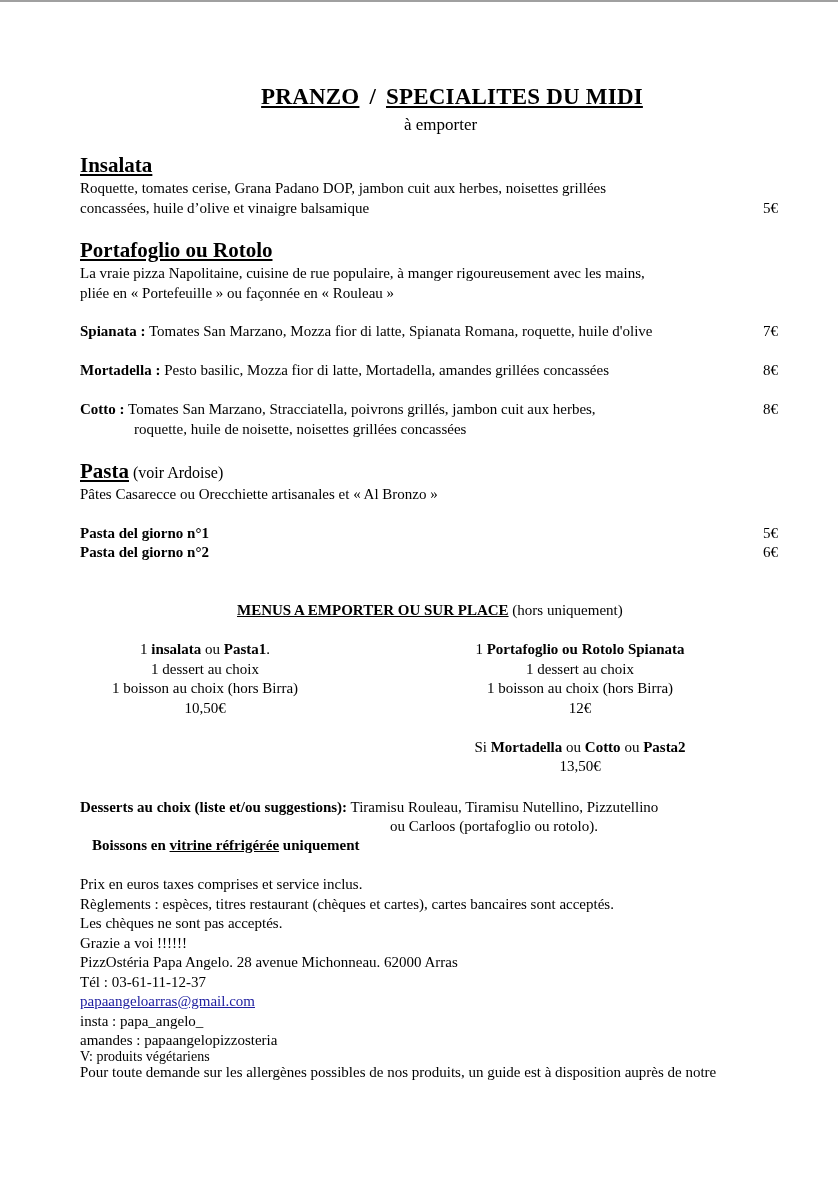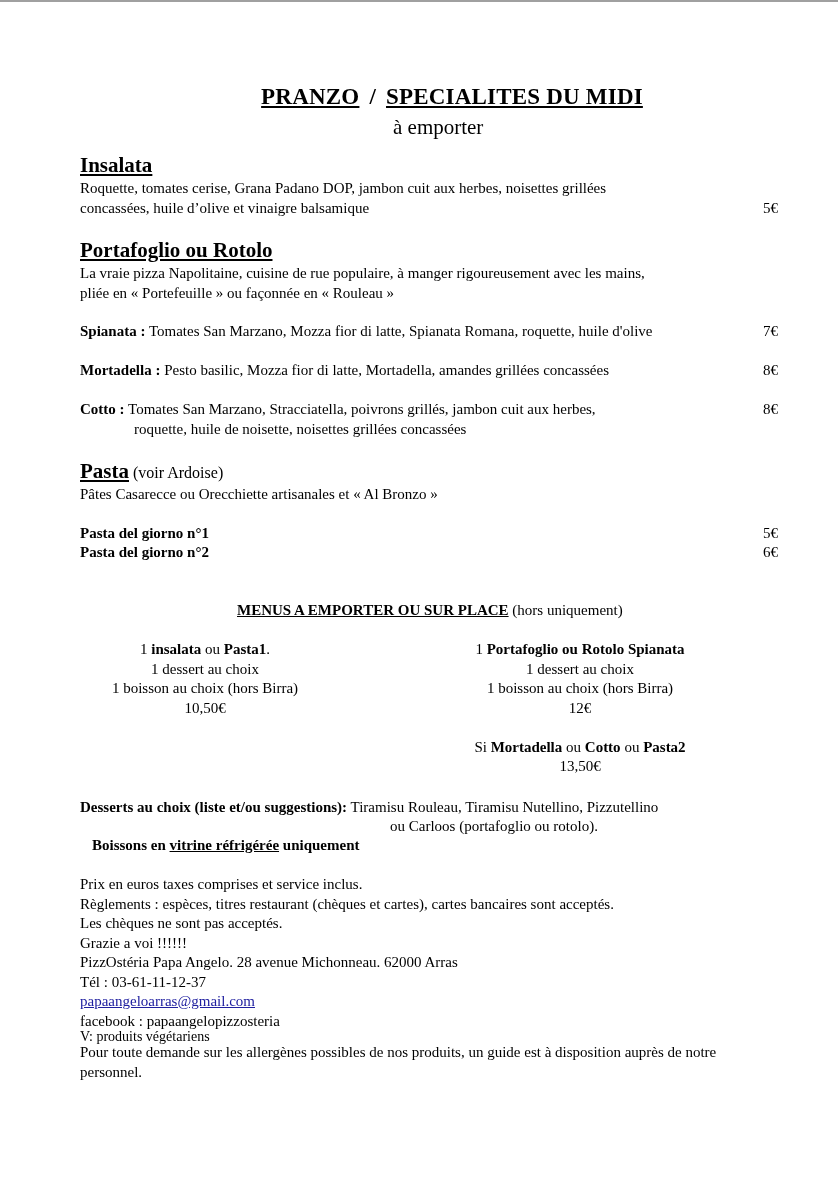--- a/index.html
+++ b/index.html
@@ -14,21 +14,21 @@
     .fs15 { font-size: 15px; line-height: 19.5px; }
     .b { font-weight: bold; }
     .u { text-decoration: underline; }
 
     #title {
       top: 82px; left: 0; width: 838px; text-align: center;
       font-size: 23px; font-weight: bold; letter-spacing: 0.2px;
       padding-left: 66px; box-sizing: border-box;
     }
     #title .sep { text-decoration: none; margin: 0 10px 0 10px; }
-    #subtitle { top: 113px; left: 393px; font-size: 21px; }
+    #subtitle { top: 113px; left: 404px; font-size: 17px; }
 
     .h2 { font-size: 21px; font-weight: bold; text-decoration: underline; }
 
     .price { right: 60px; text-align: right; }
     a.email { color: #1a0dab; color: #2020a0; text-decoration: underline; }
     .small { font-size: 14px; }
     .center { text-align: center; }
   </style>
 </head>
 <body>
@@ -102,17 +102,17 @@
 </div>
 
 <div class="abs fs15" style="top:873px; left:80px;">
   <div>Prix en euros taxes comprises et service inclus.</div>
   <div>Règlements : espèces, titres restaurant (chèques et cartes), cartes bancaires sont acceptés.</div>
   <div>Les chèques ne sont pas acceptés.</div>
   <div>Grazie a voi !!!!!!</div>
   <div>PizzOstéria Papa Angelo. 28 avenue Michonneau. 62000 Arras</div>
   <div>Tél : 03-61-11-12-37</div>
   <div><a class="email" href="#">papaangeloarras@gmail.com</a></div>
-  <div>facebook : papaangelopizzosteria</div>
+  <div>insta : papa_angelo_</div>
+  <div>amandes : papaangelopizzosteria</div>
   <div class="small" style="line-height:12px;">V: produits végétariens</div>
   <div>Pour toute demande sur les allergènes possibles de nos produits, un guide est à disposition auprès de notre</div>
-  <div>personnel.</div>
 </div>
 
 </body></html>

